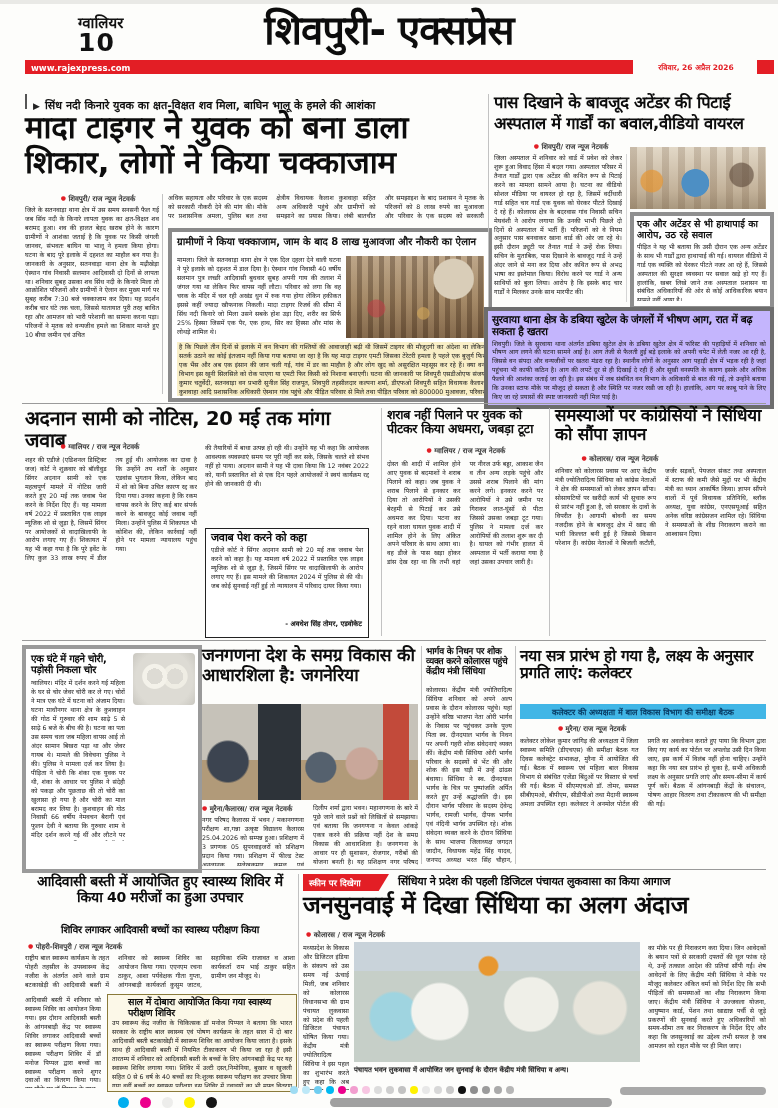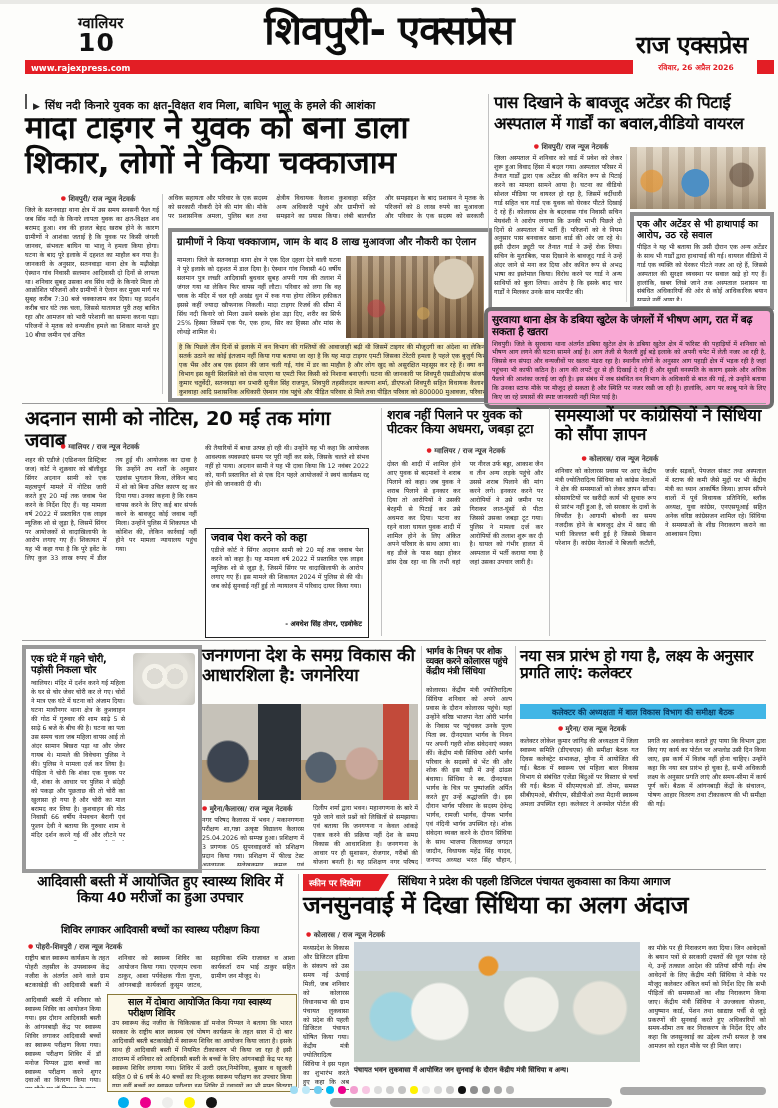--- a/index.html
+++ b/index.html
@@ -21,21 +21,20 @@
   .row-flex{display:flex;align-items:center;}
 </style>
 </head>
 <body>
 
 <div class="page">
 
   <div class="abs" style="left:78px;top:8px;font-size:15px;font-weight:bold;">ग्वालियर</div>
   <div class="abs" style="left:78px;top:24px;font-size:25px;font-weight:bold;letter-spacing:1px;">10</div>
   <div class="abs hl" style="left:0;top:4px;width:778px;text-align:center;font-size:40px;letter-spacing:-1px;">शिवपुरी- एक्सप्रेस</div>
-  <div class="abs hl" style="left:612px;top:28px;width:160px;text-align:center;font-size:24px;">राज एक्सप्रेस</div>
 
   <div class="abs" style="left:25px;top:56px;width:608px;height:14px;background:#e31e25;">
     <span style="color:#fff;font-size:8.5px;font-weight:bold;position:absolute;left:6px;top:2.5px;">www.rajexpress.com</span>
   </div>
   <div class="abs" style="left:638px;top:58px;width:116px;text-align:center;font-size:7.5px;font-weight:bold;color:#e31e25;">रविवार, 26 अप्रैल 2026</div>
   <div class="abs" style="left:757px;top:56px;width:17px;height:14px;background:#e31e25;"></div>
 
   <div class="abs" style="left:25px;top:90px;width:460px;height:15px;border-left:2px solid #555;padding-left:6px;">
     <span style="color:#222;font-size:9px;">▶</span>
     <span style="font-size:11px;font-weight:bold;">सिंध नदी किनारे युवक का क्षत-विक्षत शव मिला, बाघिन भालू के हमले की आशंका</span>
@@ -76,21 +75,21 @@
       radial-gradient(circle at 16% 55%, rgba(230,150,50,.7) 0 9%, rgba(0,0,0,0) 10%),
       radial-gradient(circle at 82% 45%, rgba(90,70,55,.6) 0 10%, rgba(0,0,0,0) 11%),
       repeating-linear-gradient(90deg, rgba(110,85,60,.22) 0 7px, rgba(0,0,0,0) 7px 16px),
       linear-gradient(180deg,#e2d8c7 0%,#c3b29a 70%,#a9987f 100%);"></div>
 
   <div class="abs boxed" style="left:630px;top:208px;width:136px;height:90px;border-color:#8f8f8f;">
     <div style="font-size:9.5px;font-weight:bold;line-height:1.2;padding:2px 3px;">एक और अटेंडर से भी हाथापाई का आरोप, उठ रहे सवाल</div>
     <div class="bt" style="padding:0 3px;height:58px;">पीड़ित ने यह भी बताया कि उसी दौरान एक अन्य अटेंडर के साथ भी गार्डों द्वारा हाथापाई की गई। वायरल वीडियो में गार्ड एक व्यक्ति को घेरकर पीटते नजर आ रहे हैं, जिससे अस्पताल की सुरक्षा व्यवस्था पर सवाल खड़े हो गए हैं। हालांकि, खबर लिखे जाने तक अस्पताल प्रशासन या संबंधित अधिकारियों की ओर से कोई आधिकारिक बयान सामने नहीं आया है।</div>
   </div>
 
-  <div class="abs boxed" style="left:484px;top:303px;width:282px;height:94px;border-color:#6d6d6d;background:#f9a8d4;border-radius:7px;">
+  <div class="abs boxed" style="left:484px;top:303px;width:282px;height:94px;border-color:#6d6d6d;background:#c4b5fd;">
     <div class="hl" style="font-size:10.5px;padding:3px 4px 1px 4px;">सुरवाया थाना क्षेत्र के डबिया खुटेल के जंगलों में भीषण आग, रात में बढ़ सकता है खतरा</div>
     <div class="bt" style="padding:1px 4px;height:60px;">शिवपुरी। जिले के सुरवाया थाना अंतर्गत डबिया खुटेल क्षेत्र के डबिया खुटेल क्षेत्र में फॉरेस्ट की पहाड़ियों में शनिवार को भीषण आग लगने की घटना सामने आई है। आग तेजी से फैलती हुई बड़े इलाके को अपनी चपेट में लेती नजर आ रही है, जिससे वन संपदा और वन्यजीवों पर खतरा मंडरा रहा है। स्थानीय लोगों के अनुसार आग पहाड़ी क्षेत्र में भड़क रही है जहां पहुंचना भी काफी कठिन है। आग की लपटें दूर से ही दिखाई दे रही हैं और सूखी वनस्पति के कारण इसके और अधिक फैलने की आशंका जताई जा रही है। इस संबंध में जब संबंधित वन विभाग के अधिकारी से बात की गई, तो उन्होंने बताया कि उनका स्टाफ मौके पर मौजूद हो सकता है और स्थिति पर नजर रखी जा रही है। हालांकि, आग पर काबू पाने के लिए किए जा रहे प्रयासों की स्पष्ट जानकारी नहीं मिल पाई है।</div>
   </div>
 
   <div class="abs hline" style="left:22px;top:399px;width:744px;"></div>
 
   <div class="abs hl" style="left:25px;top:404px;width:352px;font-size:19.5px;">अदनान सामी को नोटिस, 20 मई तक मांगा जवाब</div>
   <div class="abs byline" style="left:40px;top:438px;width:120px;text-align:center;">
     <span class="bdot">●</span> <span>ग्वालियर / राज न्यूज नेटवर्क</span>
   </div>

